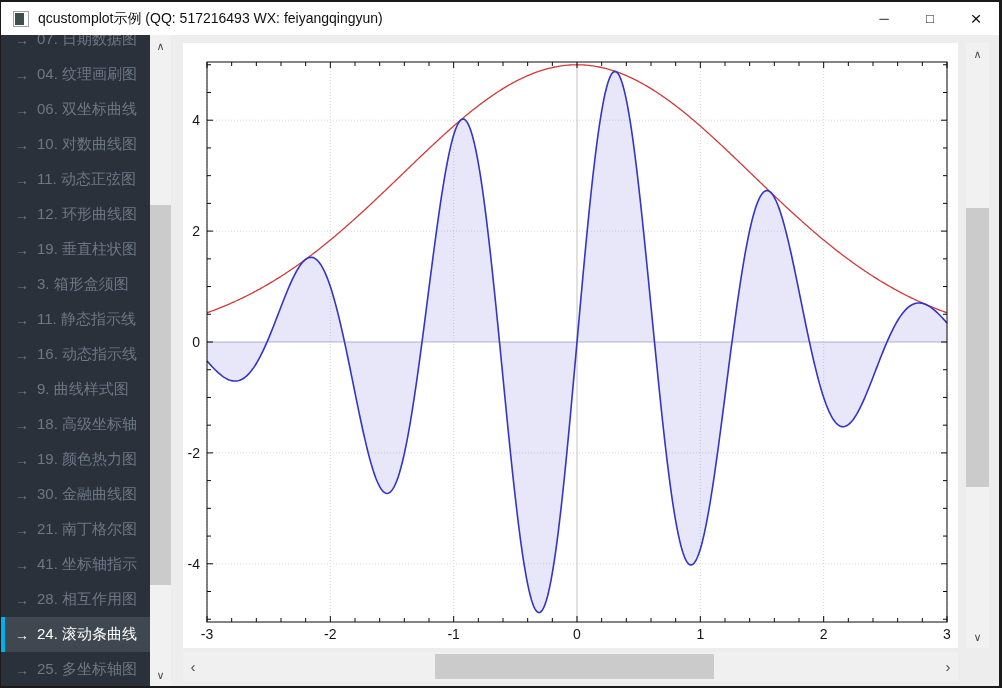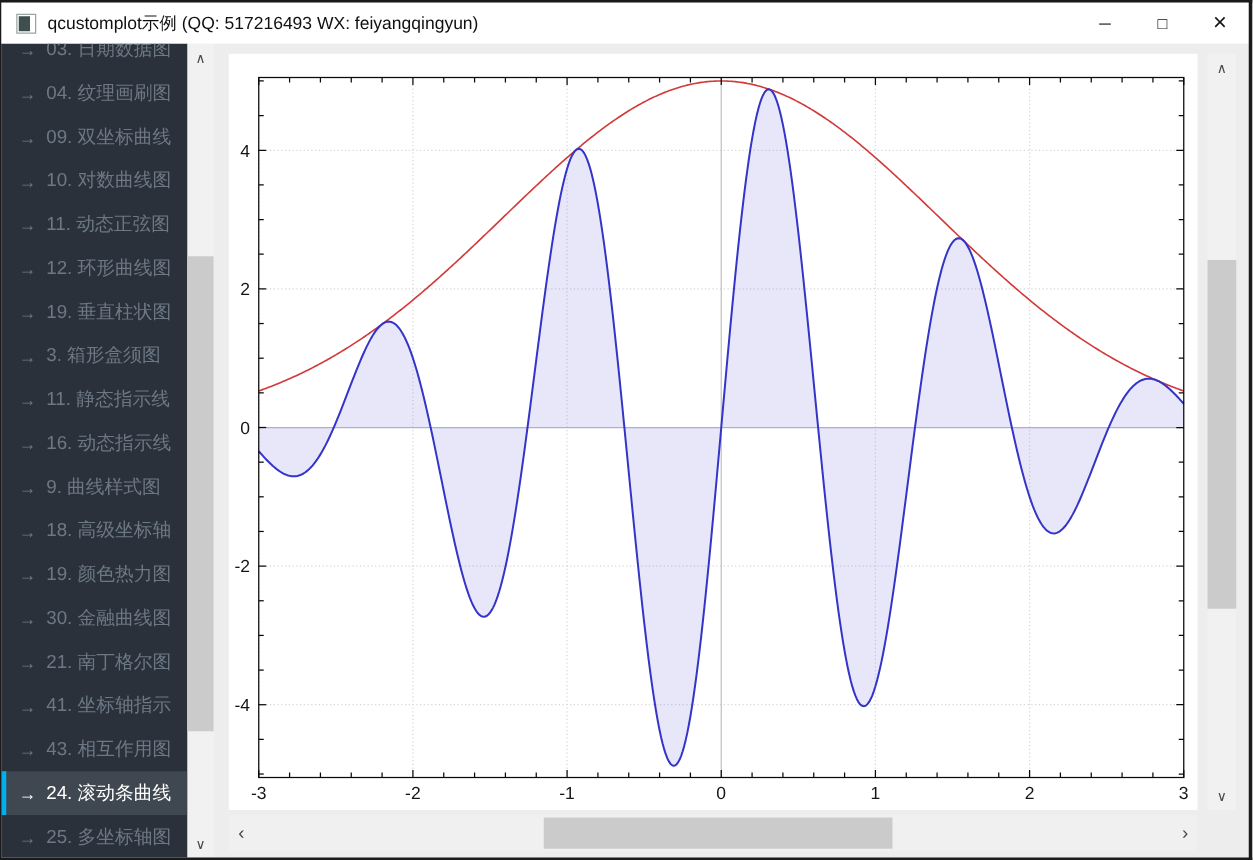--- a/index.html
+++ b/index.html
@@ -73,29 +73,29 @@
       <div class="win-btn">
           <span class="glyph-close">×</span>
         </div>
     </div>
   </div>
 
   <div class="sidebar">
     <div class="side-list" id="side-list">
         <div class="side-item">
           <span class="arrow">→</span>
-          <span>03. 日期数据图</span>
+          <span>07. 日期数据图</span>
         </div>
         <div class="side-item">
           <span class="arrow">→</span>
           <span>04. 纹理画刷图</span>
         </div>
         <div class="side-item">
           <span class="arrow">→</span>
-          <span>09. 双坐标曲线</span>
+          <span>06. 双坐标曲线</span>
         </div>
         <div class="side-item">
           <span class="arrow">→</span>
           <span>10. 对数曲线图</span>
         </div>
         <div class="side-item">
           <span class="arrow">→</span>
           <span>11. 动态正弦图</span>
         </div>
         <div class="side-item">
@@ -137,21 +137,21 @@
         <div class="side-item">
           <span class="arrow">→</span>
           <span>21. 南丁格尔图</span>
         </div>
         <div class="side-item">
           <span class="arrow">→</span>
           <span>41. 坐标轴指示</span>
         </div>
         <div class="side-item">
           <span class="arrow">→</span>
-          <span>43. 相互作用图</span>
+          <span>28. 相互作用图</span>
         </div>
         <div class="side-item selected">
           <span class="arrow">→</span>
           <span>24. 滚动条曲线</span>
         </div>
         <div class="side-item">
           <span class="arrow">→</span>
           <span>25. 多坐标轴图</span>
         </div>
       </div>

